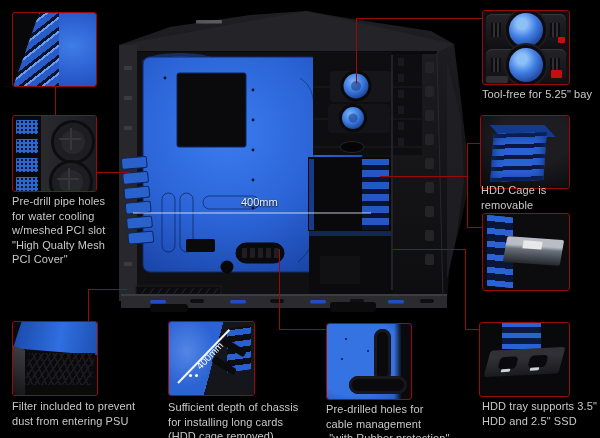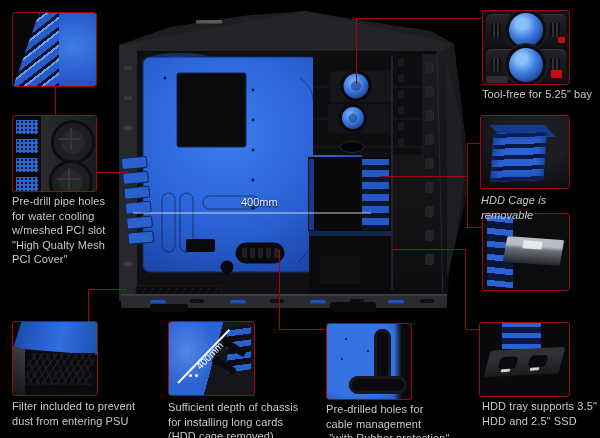--- a/index.html
+++ b/index.html
@@ -343,17 +343,17 @@
 w/meshed PCI slot
 "High Qualty Mesh
 PCI Cover"</div>
   <div class="lbl" style="left:168px;top:400px;width:160px;">Sufficient depth of chassis
 for installing long cards
 (HDD cage removed)</div>
   <div class="lbl" style="left:326px;top:402px;width:170px;">Pre-drilled holes for
 cable management
 &nbsp;"with Rubber protection".</div>
   <div class="lbl" style="left:482px;top:87px;width:118px;">Tool-free for 5.25" bay</div>
-  <div class="lbl" style="left:481px;top:193px;width:119px;font-style:italic;">HDD Cage is removable</div>
+  <div class="lbl" style="left:481px;top:183px;width:119px;">HDD Cage is removable</div>
   <div class="lbl" style="left:482px;top:399px;width:118px;">HDD tray supports 3.5"
 HDD and 2.5" SSD</div>
 
 </div>
 
 </body></html>

